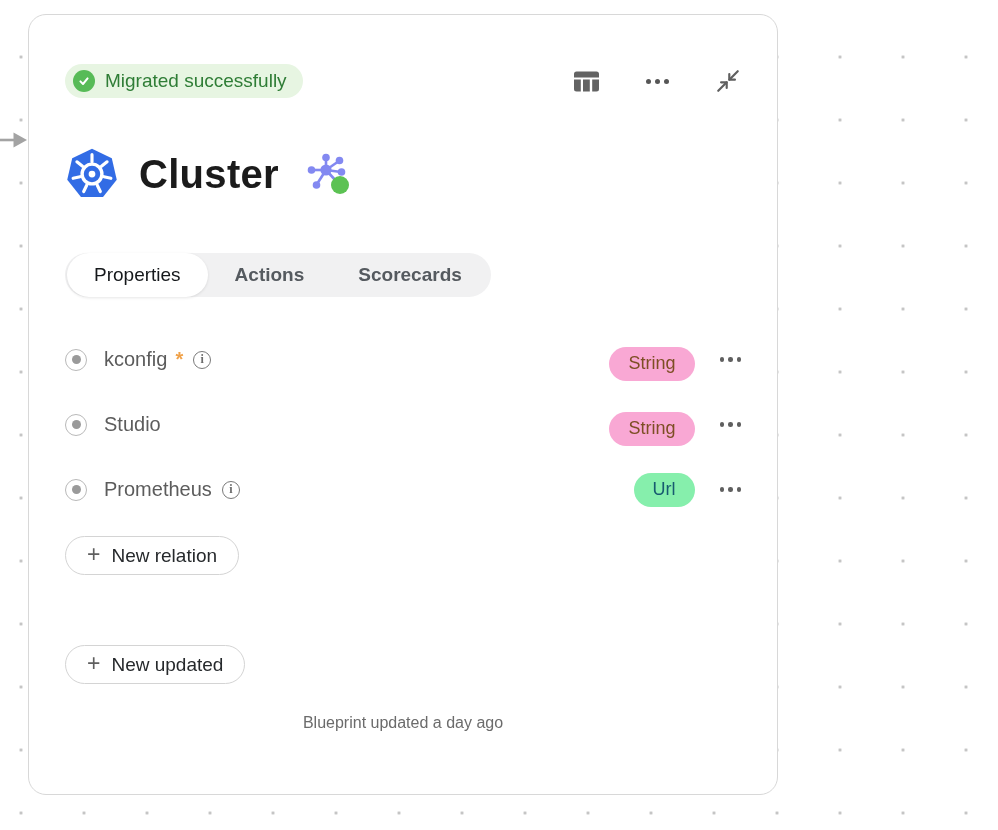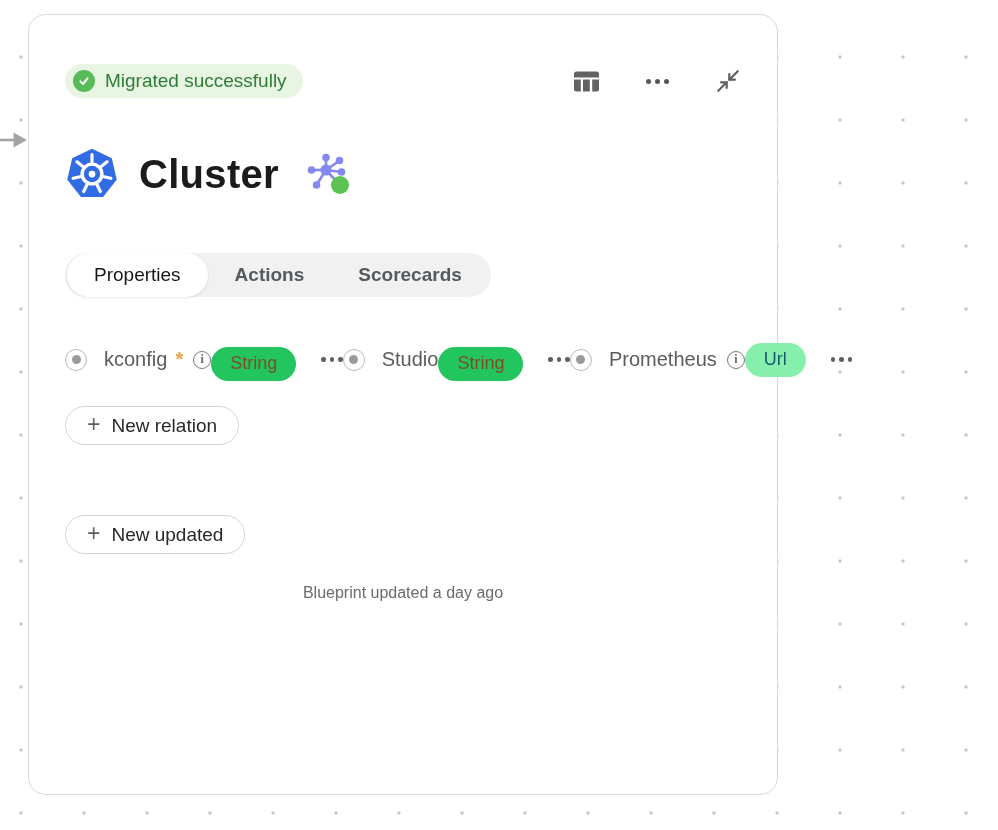--- a/index.html
+++ b/index.html
@@ -107,21 +107,21 @@
   }
   .tab.active {
     background: #ffffff;
     color: #15181b;
     font-weight: 500;
     height: 44px;
     box-shadow: 0 1px 3px rgba(0,0,0,0.10);
   }
 
   
-  .rows { margin-top: 30px; display: flex; flex-direction: row; }
+  .rows { margin-top: 30px; display: flex; flex-direction: column; }
   .prop-row { height: 65px; display: flex; align-items: center; }
   .radio-ind {
     width: 22px; height: 22px; flex: 0 0 22px;
     border: 1.5px solid #b9b9b9; border-radius: 50%;
     display: inline-flex; align-items: center; justify-content: center;
   }
   .radio-ind i { width: 9px; height: 9px; border-radius: 50%; background: #9a9a9a; }
   .prop-name { margin-left: 17px; font-size: 20px; color: #5c5c5c; }
   .required-star { margin-left: 8px; font-size: 20px; font-weight: 700; color: #f0a24a; }
   .info-icon {
@@ -133,21 +133,21 @@
     cursor: pointer; background: none; padding: 0; font-family: "Liberation Serif", serif;
   }
   .row-spacer { flex: 1; }
   .type-badge {
     height: 34px;
     padding: 0 19px;
     border-radius: 17px;
     display: inline-flex; align-items: center;
     font-size: 18px; font-weight: 500;
   }
-  .type-badge.string { background: #22c55e; color: #7d4e24; margin-top: 8px; }
+  .type-badge.string { background: #f9a8d4; color: #7d4e24; margin-top: 8px; }
   .type-badge.url { background: #86efac; color: #175b70; }
   .row-more { margin-left: 25px; }
   .row-more .dots i { width: 4.5px; height: 4.5px; background: #5f5f5f; }
 
   
   .pill-btn {
     align-self: flex-start;
     display: inline-flex; align-items: center; gap: 11px;
     height: 39px;
     padding: 0 21px;

